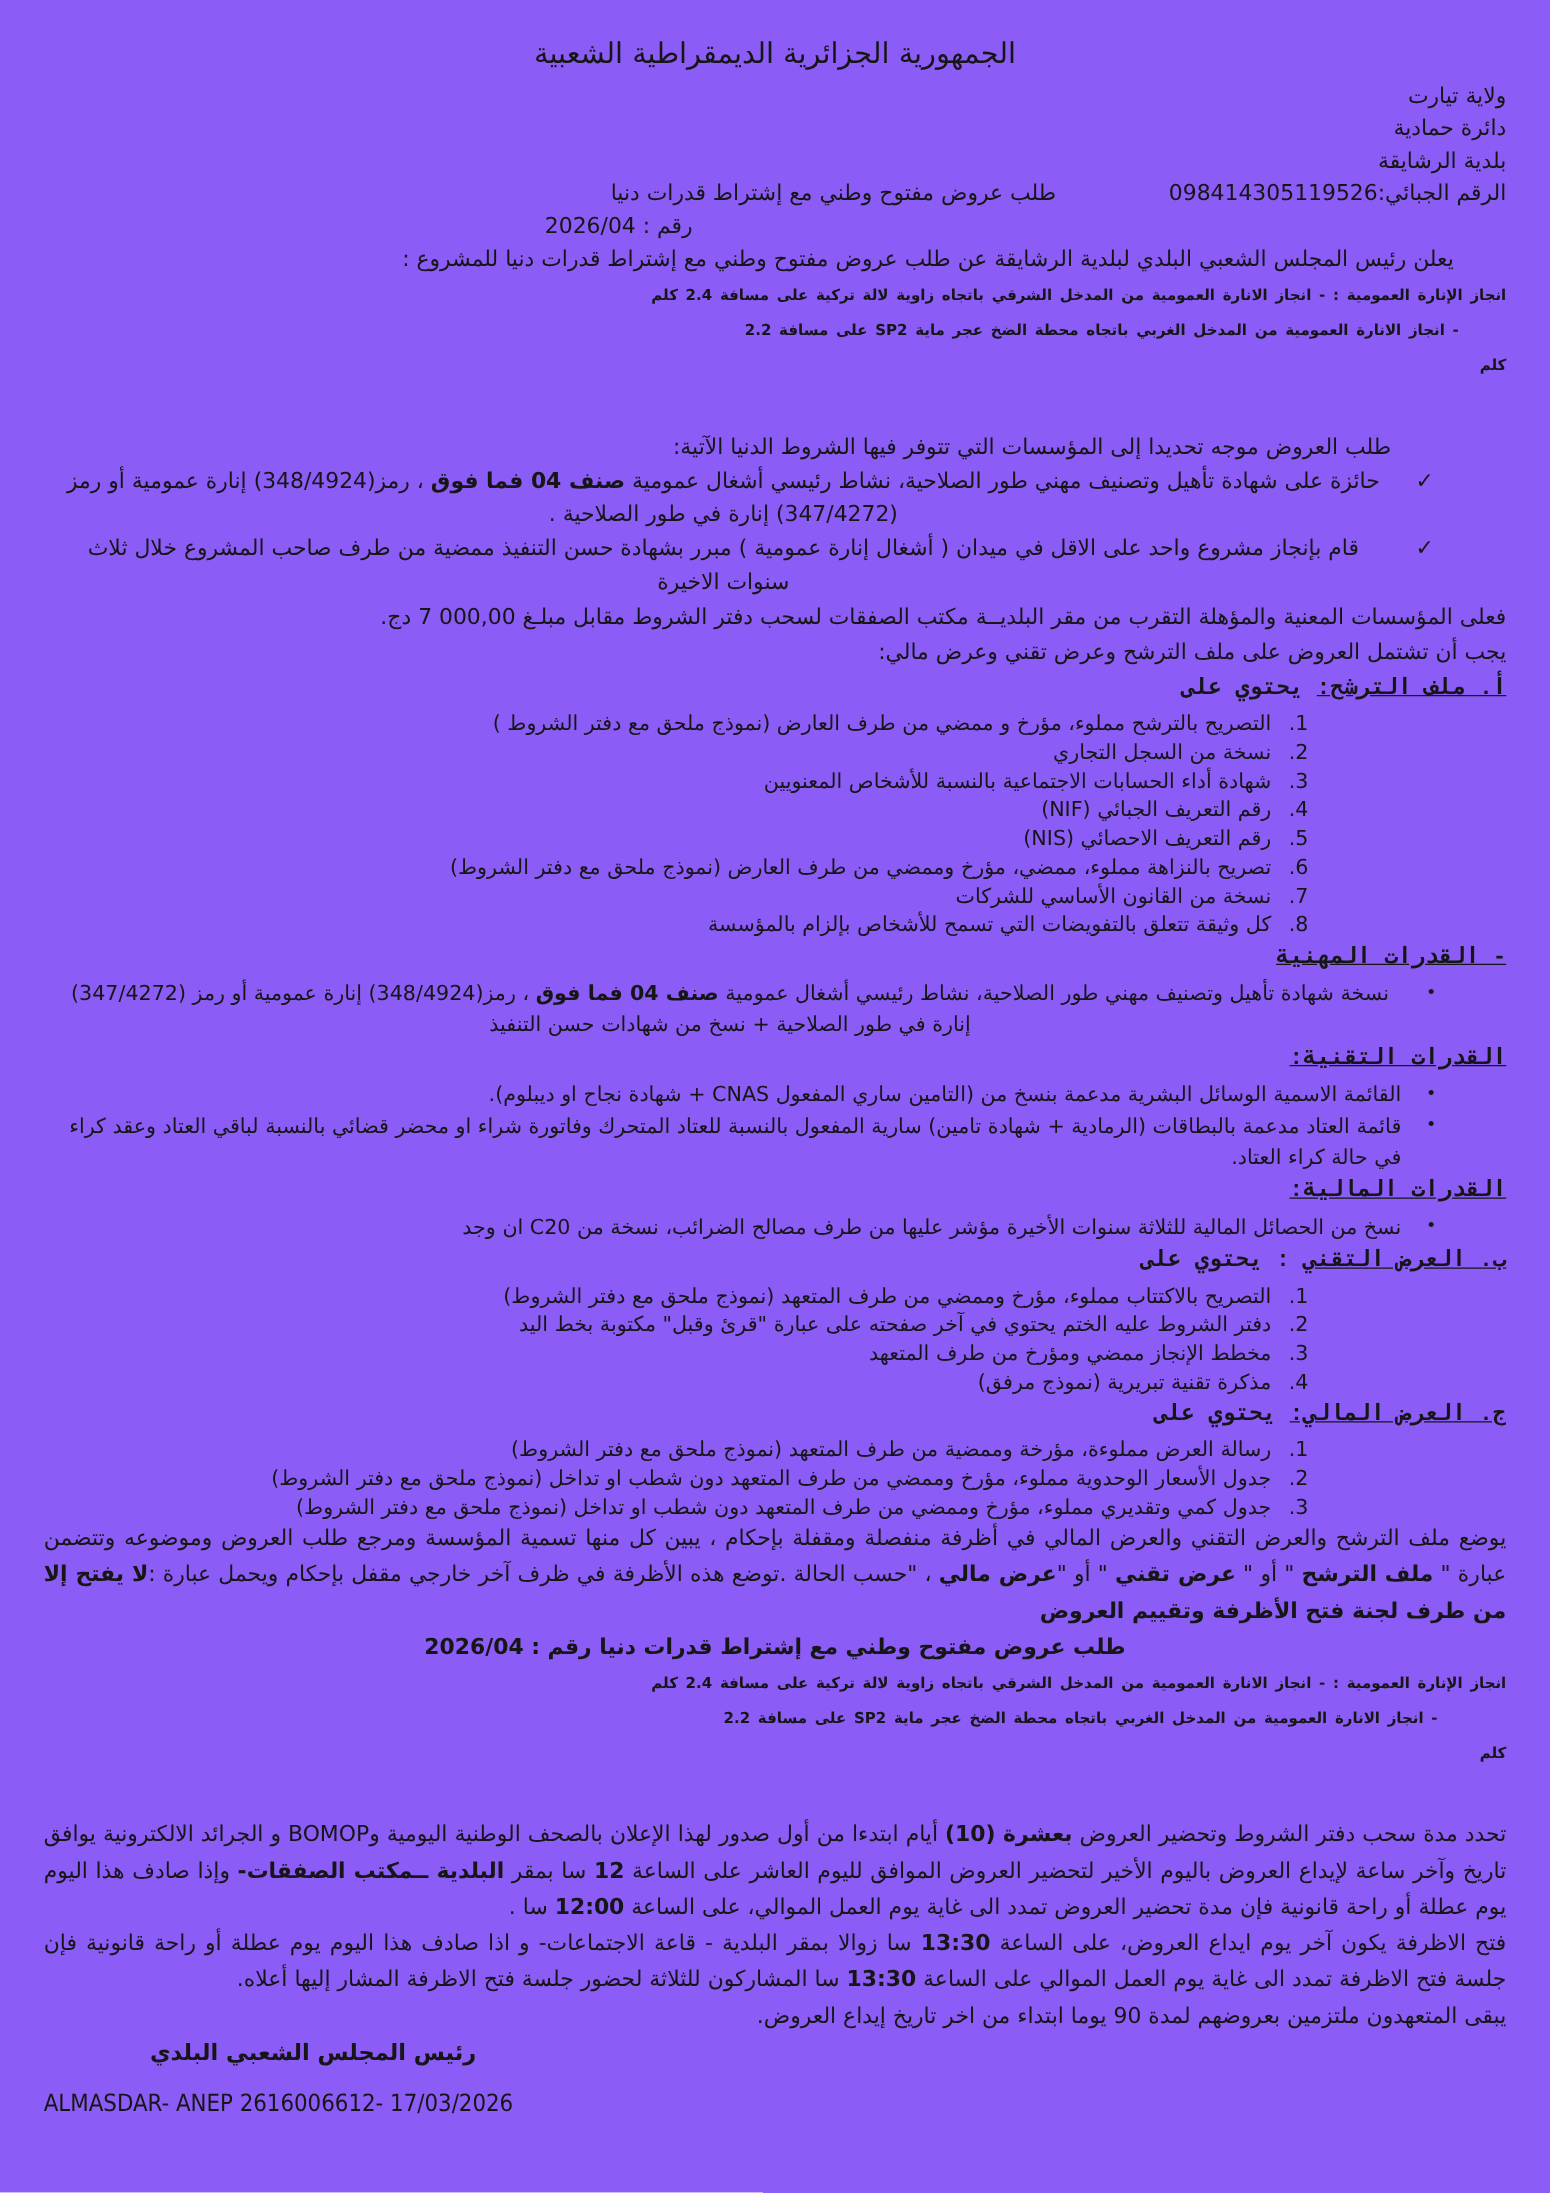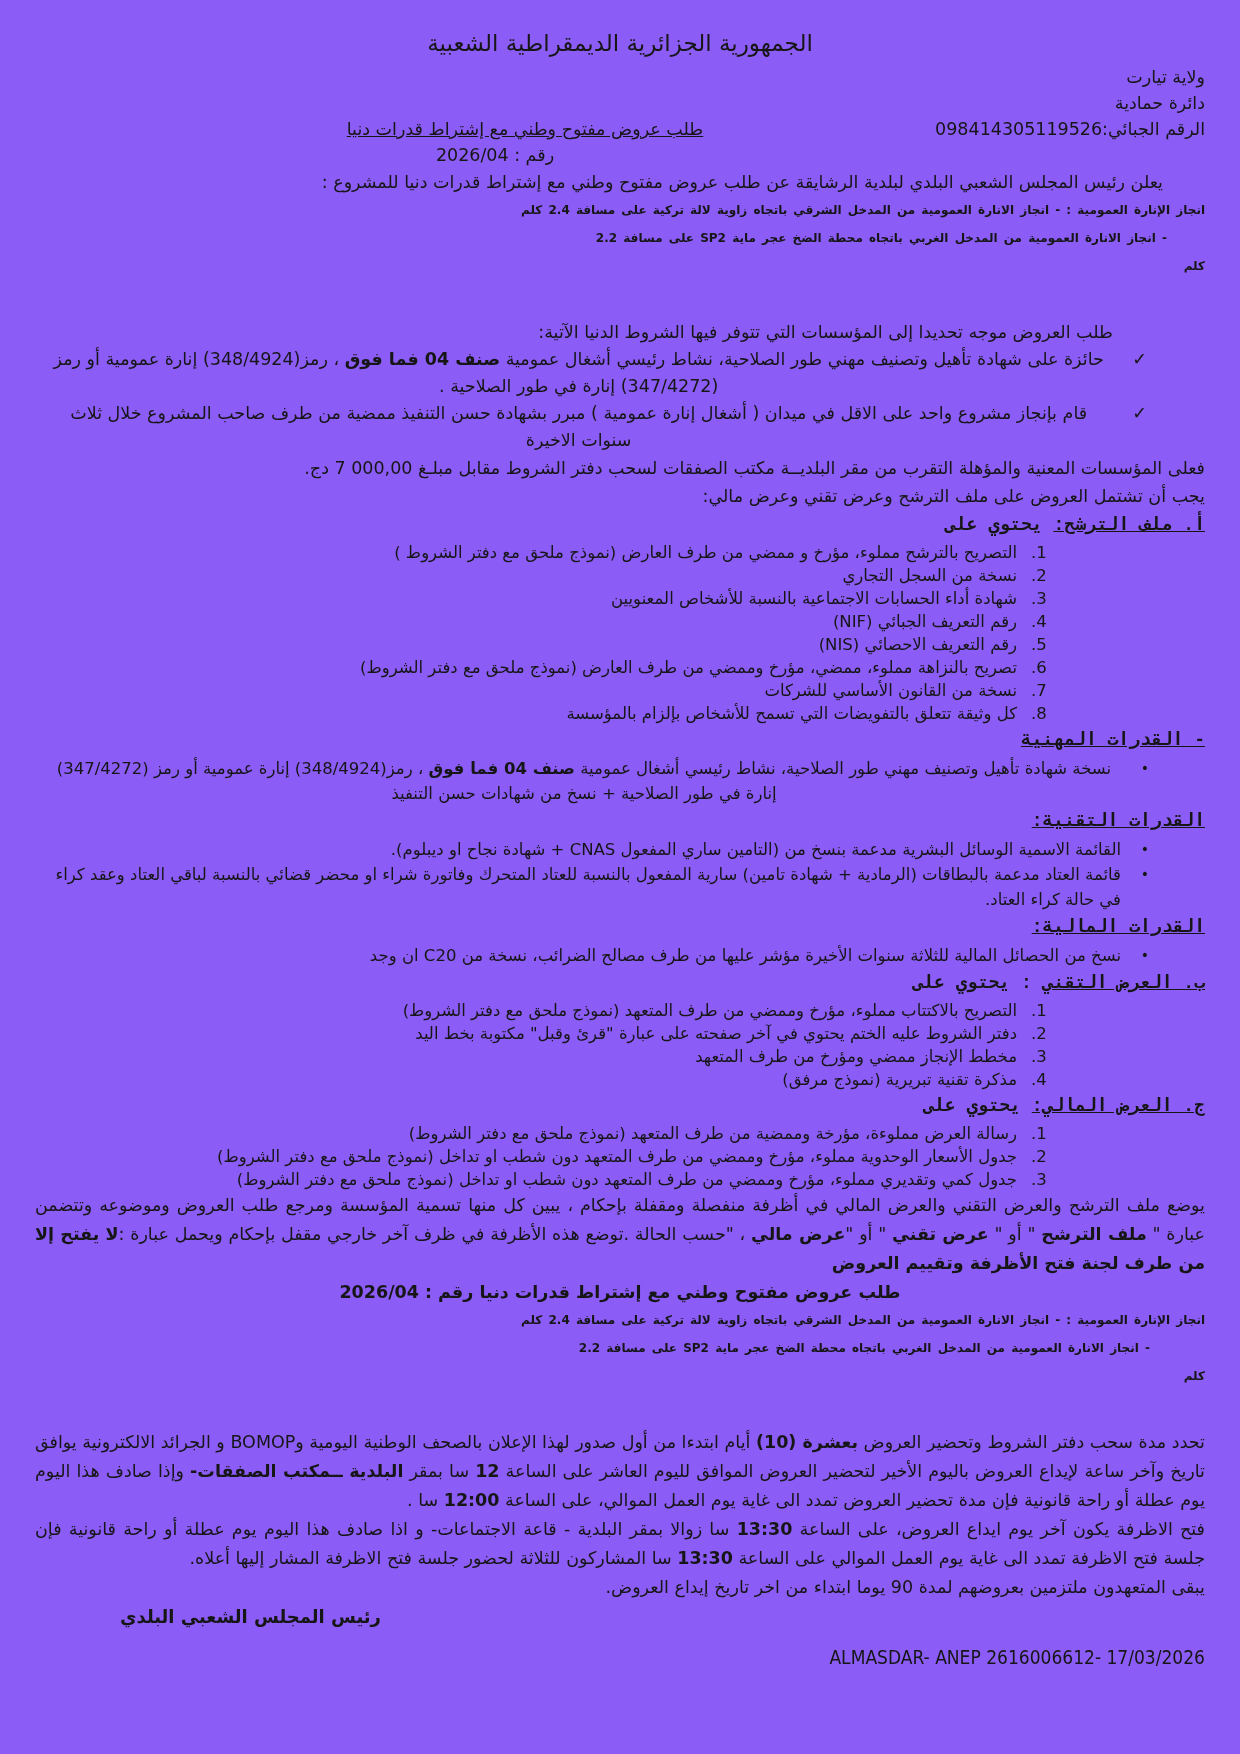--- a/index.html
+++ b/index.html
@@ -6,21 +6,21 @@
   .page{
     width:1240px;height:1754px;box-sizing:border-box;
     padding:26px 35px 0 35px;
     background:#8b5cf6;color:#161616;
     font-family:"DejaVu Sans",sans-serif;
     font-size:17.5px;direction:rtl;position:relative;overflow:hidden;
   }
   .doc-title{text-align:center;font-size:23px;line-height:34px;margin-bottom:4px;}
   .hdr{text-align:right;line-height:26px;}
   .tax-row{position:relative;line-height:26px;text-align:right;}
-  .tender-center{position:absolute;left:170px;top:0;width:640px;text-align:center;text-decoration:underline;}
+  .tender-center{position:absolute;left:170px;top:0;width:640px;}
   .tender-num{width:920px;margin-left:0;margin-right:auto;text-align:center;line-height:26px;}
   .p{line-height:28px;}
   .b{font-weight:bold;}
   .u{text-decoration:underline;}
   .center{text-align:center;}
   .just{text-align:justify;}
   .indent{text-indent:42px;}
   .projline{font-weight:bold;font-size:12px;line-height:28px;word-spacing:2px;}
   .pr38{padding-right:38px;}
   .pr55{padding-right:55px;}
@@ -31,31 +31,32 @@
   .check-text{flex:1;text-align:center;}
   .list-heading{font-weight:bold;line-height:31px;font-size:18px;font-family:Liberation Mono, monospace;}
   .num-row{display:flex;gap:14px;padding-right:148px;padding-left:10px;line-height:23px;font-size:16.5px;}
   .num-marker{flex:0 0 26px;text-align:left;}
   .bullet-row{display:flex;gap:16px;padding-right:56px;padding-left:12px;line-height:25px;font-size:16.5px;}
   .bullet-marker{flex:0 0 12px;font-size:14px;line-height:25px;}
   .bullet-text{flex:1;}
   .envelope{line-height:29px;}
   .deadlines{line-height:29px;}
   .signature{font-weight:bold;text-align:left;padding-left:85px;line-height:30px;font-size:18px;}
-  .footer-anep{direction:ltr;text-align:right;font-size:19px;line-height:26px;margin-top:12px;font-stretch:condensed;}
+  .footer-anep{direction:ltr;text-align:left;font-size:19px;line-height:26px;margin-top:12px;font-stretch:condensed;}
 </style>
 </head>
 <body>
 
 <div class="page">
 
   <div class="doc-title">الجمهورية الجزائرية الديمقراطية الشعبية</div>
 
   <div class="hdr">ولاية تيارت</div>
   <div class="hdr">دائرة حمادية</div>
+  <div class="hdr">بلدية الرشايقة</div>
 
   <div class="tax-row">
     <span>الرقم الجبائي:</span><span dir="ltr">098414305119526</span>
     <span class="tender-center">طلب عروض مفتوح وطني مع إشتراط قدرات دنيا</span>
   </div>
 
   <div class="tender-num">رقم : 2026/04</div>
 
   <div class="p indent">يعلن رئيس المجلس الشعبي البلدي لبلدية الرشايقة  عن طلب عروض مفتوح وطني مع إشتراط قدرات دنيا  للمشروع :</div>
   <div class="projline">انجاز الإنارة العمومية : - انجاز  الانارة العمومية من المدخل الشرقي باتجاه زاوية لالة تركية على مسافة 2.4 كلم</div>

